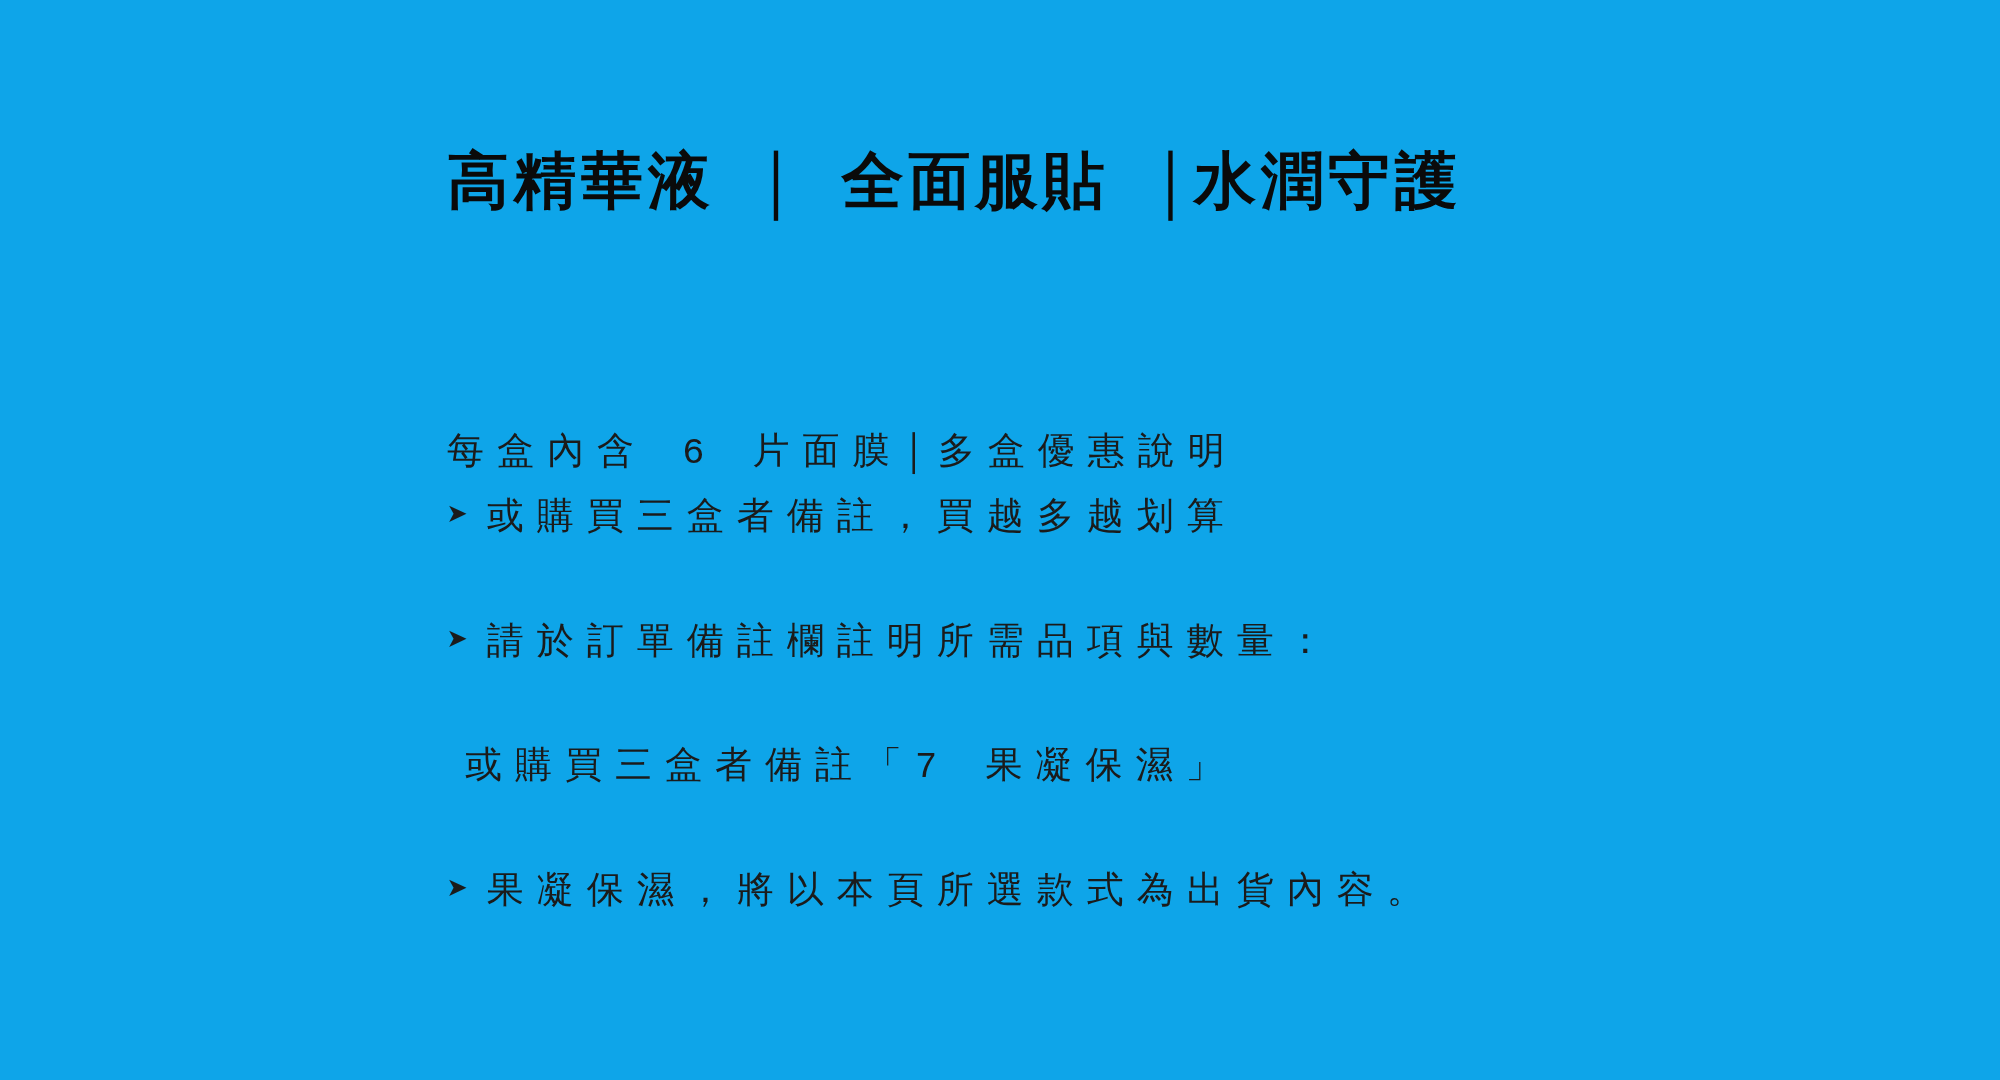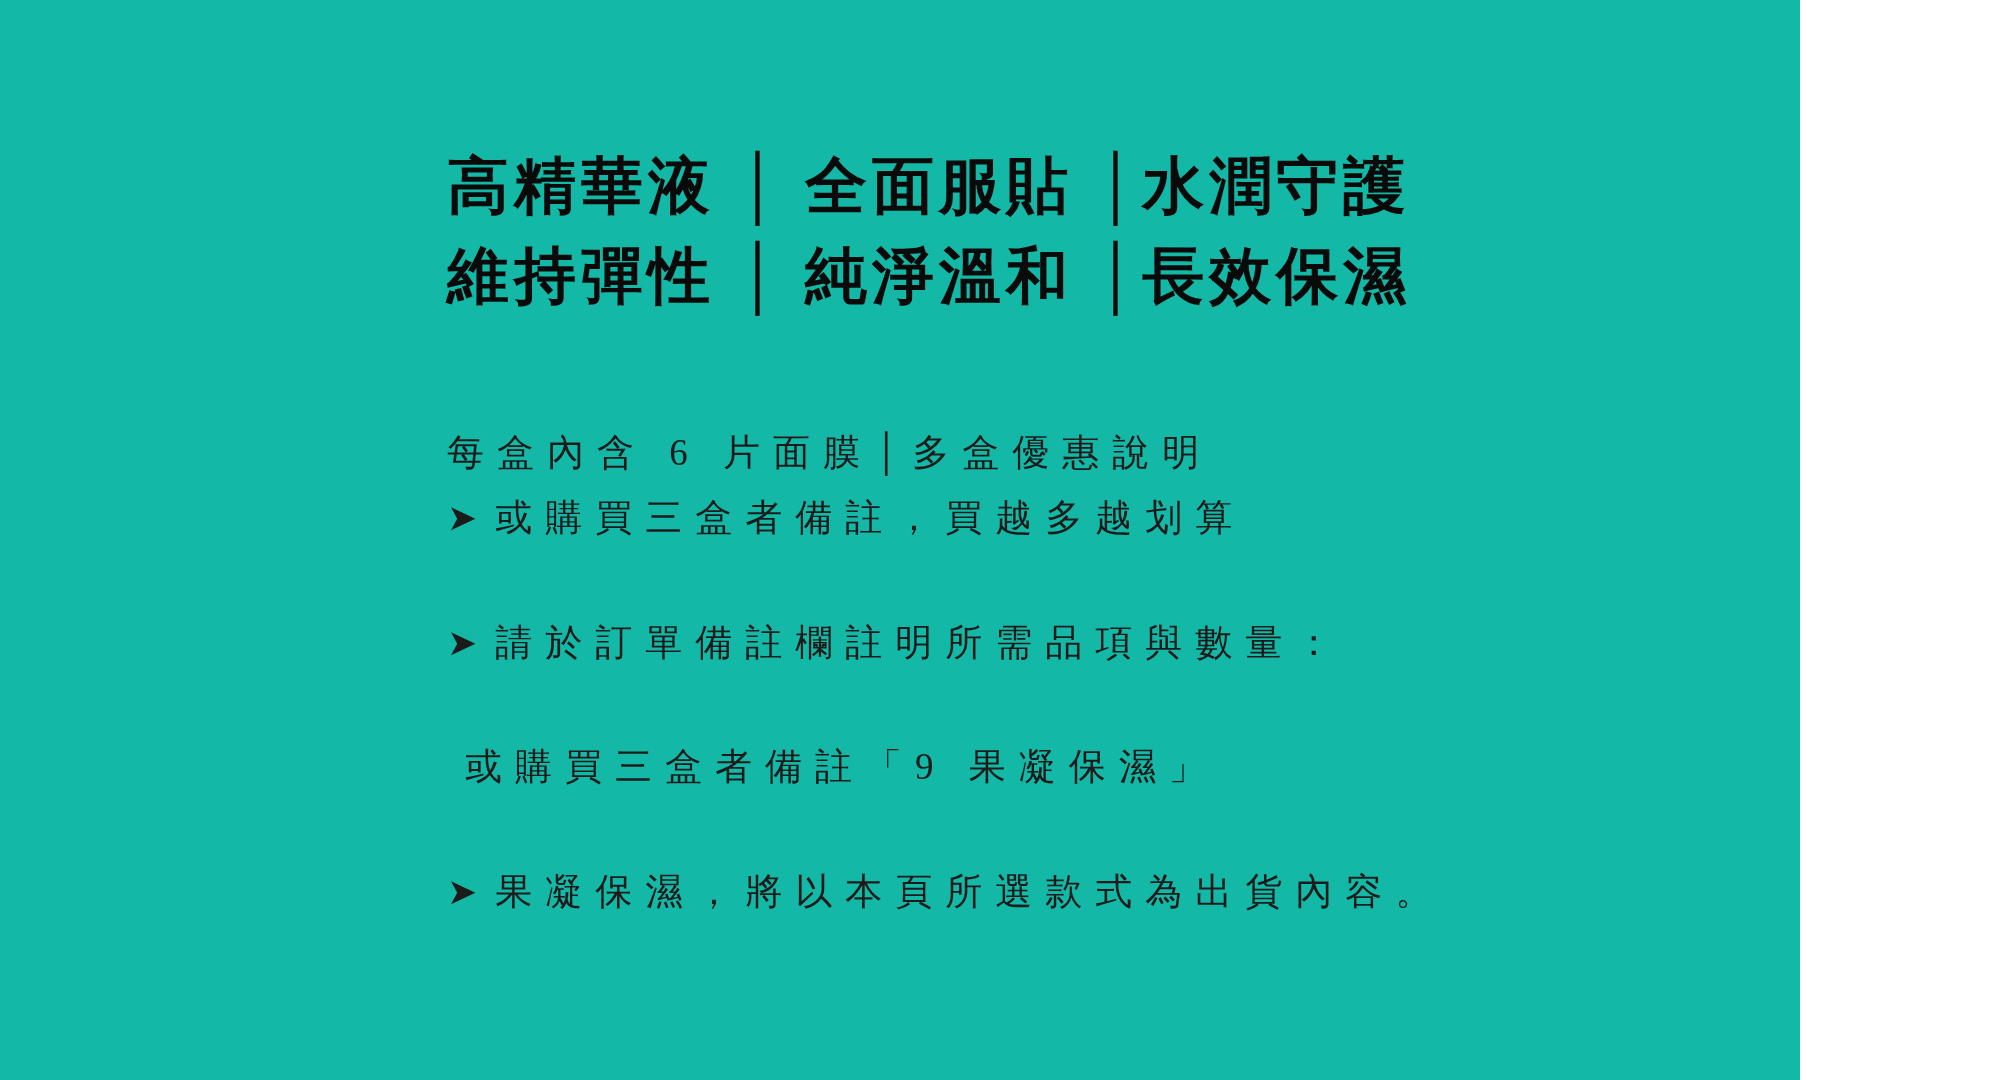--- a/index.html
+++ b/index.html
@@ -2,25 +2,25 @@
 <html><head>
 <meta charset="utf-8">
 <style>
   html, body {
     margin: 0;
     padding: 0;
     background: #ffffff;
   }
   .page {
     position: relative;
-    width: 1800px;
+    width: 2000px;
     height: 1080px;
-    background: #14b8a6;
+    background: #0ea5e9;
     overflow: hidden;
-    font-family: Liberation Serif, serif;
+    font-family: Liberation Mono, monospace;
     color: #141414;
   }
   .headline {
     position: absolute;
     left: 447px;
     top: 141px;
     font-size: 62px;
     line-height: 90px;
     font-weight: 700;
     letter-spacing: 5px;
@@ -57,40 +57,39 @@
   .note-example-2  { top: 744px; }
   .note-point-3    { top: 869px; }
 </style>
 </head>
 <body>
 
 <div class="page">
 
   <div class="headline">
     <div class="headline-line">高精華液 │ 全面服貼 │水潤守護</div>
-    <div class="headline-line">維持彈性 │ 純淨溫和 │長效保濕</div>
   </div>
 
   <div class="note note-intro">
     <span class="note-text">每盒內含 6 片面膜│多盒優惠說明</span>
   </div>
 
   <div class="note note-point-1">
     <span class="bullet">➤</span>
     <span class="note-text">或購買三盒者備註，買越多越划算</span>
   </div>
 
   <div class="note note-point-2">
     <span class="bullet">➤</span>
     <span class="note-text">請於訂單備註欄註明所需品項與數量：</span>
   </div>
 
 
   <div class="note note-example-2 indent">
-    <span class="note-text">或購買三盒者備註「9 果凝保濕」</span>
+    <span class="note-text">或購買三盒者備註「7 果凝保濕」</span>
   </div>
 
   <div class="note note-point-3">
     <span class="bullet">➤</span>
     <span class="note-text">果凝保濕，將以本頁所選款式為出貨內容。</span>
   </div>
 
 </div>
 
 </body></html>

